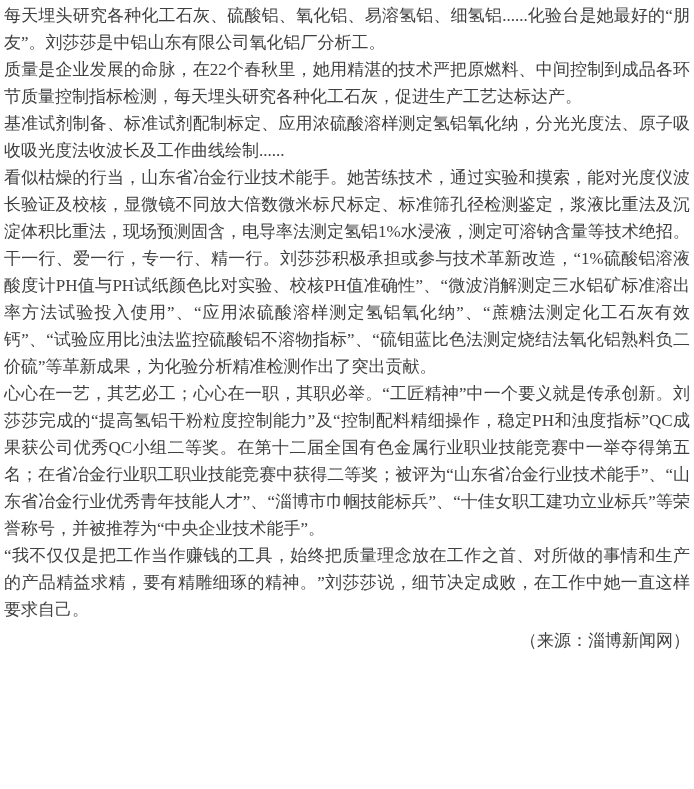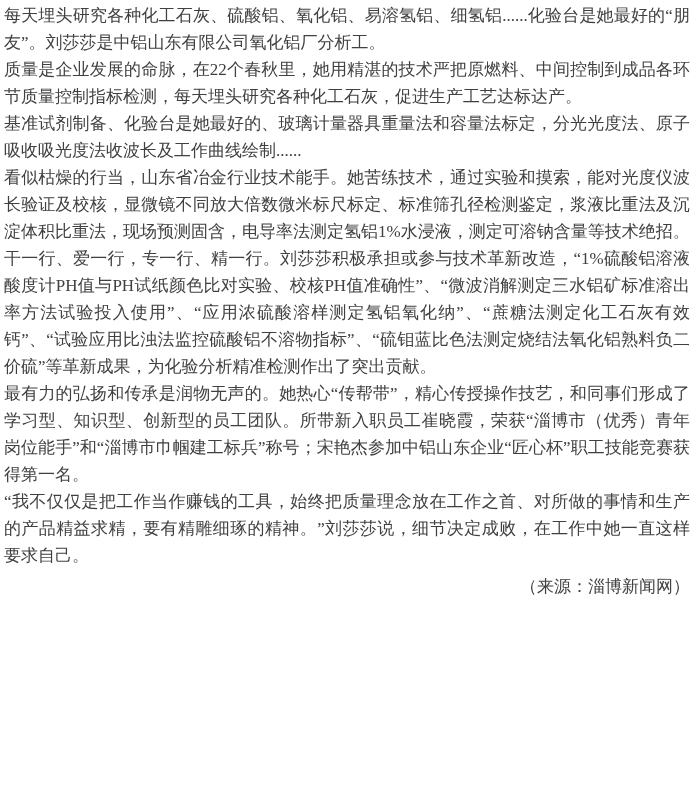--- a/index.html
+++ b/index.html
@@ -29,19 +29,19 @@
     margin-top: 4px;
     text-align: right;
   }
 </style>
 </head>
 <body>
 
 <div class="article">
   <p>每天埋头研究各种化工石灰、硫酸铝、氧化铝、易溶氢铝、细氢铝......化验台是她最好的“朋友”。刘莎莎是中铝山东有限公司氧化铝厂分析工。</p>
   <p>质量是企业发展的命脉，在22个春秋里，她用精湛的技术严把原燃料、中间控制到成品各环节质量控制指标检测，每天埋头研究各种化工石灰，促进生产工艺达标达产。</p>
-  <p>基准试剂制备、化验台是她最好的、玻璃计量器具重量法和容量法标定，分光光度法、原子吸收吸光度法收波长及工作曲线绘制......</p>
+  <p>基准试剂制备、标准试剂配制标定、应用浓硫酸溶样测定氢铝氧化纳，分光光度法、原子吸收吸光度法收波长及工作曲线绘制......</p>
   <p>看似枯燥的行当，山东省冶金行业技术能手。她苦练技术，通过实验和摸索，能对光度仪波长验证及校核，显微镜不同放大倍数微米标尺标定、标准筛孔径检测鉴定，浆液比重法及沉淀体积比重法，现场预测固含，电导率法测定氢铝1%水浸液，测定可溶钠含量等技术绝招。</p>
   <p>干一行、爱一行，专一行、精一行。刘莎莎积极承担或参与技术革新改造，“1%硫酸铝溶液酸度计PH值与PH试纸颜色比对实验、校核PH值准确性”、“微波消解测定三水铝矿标准溶出率方法试验投入使用”、“应用浓硫酸溶样测定氢铝氧化纳”、“蔗糖法测定化工石灰有效钙”、“试验应用比浊法监控硫酸铝不溶物指标”、“硫钼蓝比色法测定烧结法氧化铝熟料负二价硫”等革新成果，为化验分析精准检测作出了突出贡献。</p>
-  <p>最有力的弘扬和传承是润物无声的。她热心“传帮带”，精心传授操作技艺，和同事们形成了学习型、知识型、创新型的员工团队。所带新入职员工崔晓霞，荣获“淄博市（优秀）青年岗位能手”和“淄博市巾帼建工标兵”称号；宋艳杰参加中铝山东企业“匠心杯”职工技能竞赛获得第一名。</p>
+  <p>心心在一艺，其艺必工；心心在一职，其职必举。“工匠精神”中一个要义就是传承创新。刘莎莎完成的“提高氢铝干粉粒度控制能力”及“控制配料精细操作，稳定PH和浊度指标”QC成果获公司优秀QC小组二等奖。在第十二届全国有色金属行业职业技能竞赛中一举夺得第五名；在省冶金行业职工职业技能竞赛中获得二等奖；被评为“山东省冶金行业技术能手”、“山东省冶金行业优秀青年技能人才”、“淄博市巾帼技能标兵”、“十佳女职工建功立业标兵”等荣誉称号，并被推荐为“中央企业技术能手”。</p>
   <p>“我不仅仅是把工作当作赚钱的工具，始终把质量理念放在工作之首、对所做的事情和生产的产品精益求精，要有精雕细琢的精神。”刘莎莎说，细节决定成败，在工作中她一直这样要求自己。</p>
   <p class="source">（来源：淄博新闻网）</p>
 </div>
 
 </body></html>

